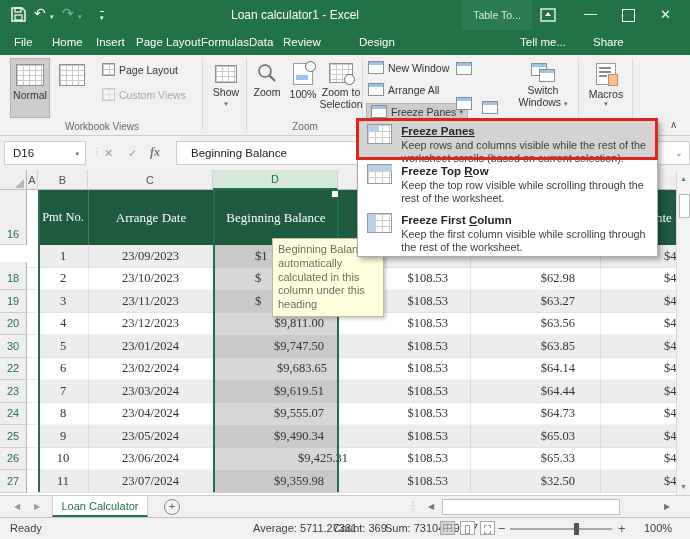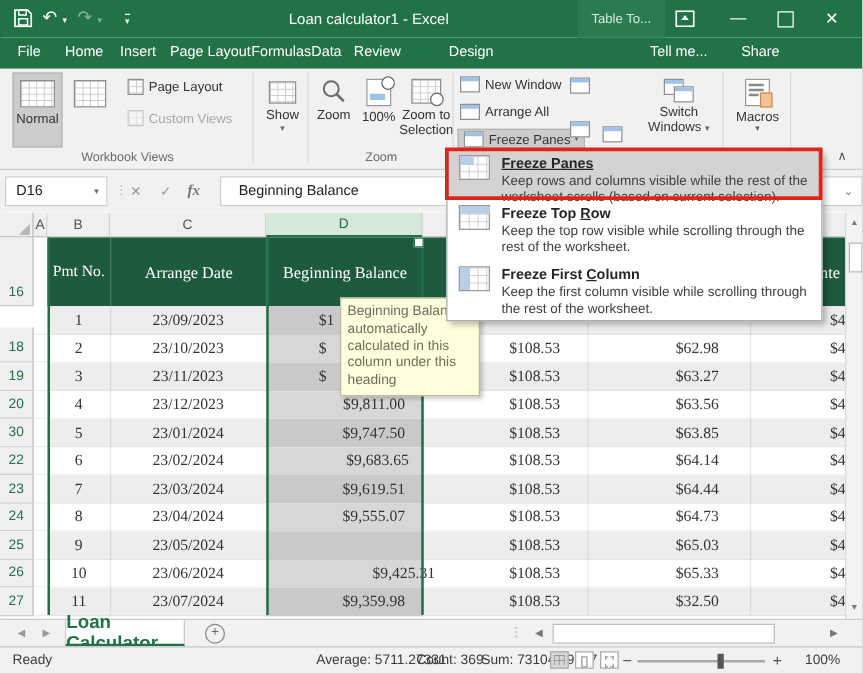--- a/index.html
+++ b/index.html
@@ -60,21 +60,21 @@
   #fm-redbox{left:356px;top:118px;width:302px;height:42px;border:3px solid #e0241b;box-sizing:border-box;z-index:11;pointer-events:none;}
   
   #tooltip{left:272px;top:238px;width:112px;background:#ffffdd;border:1px solid #bdbd9a;box-sizing:border-box;
      padding:4px 5px;font-size:11px;line-height:1.25;color:#6e6e5e;z-index:6;box-shadow:2px 2px 3px rgba(0,0,0,.2);}
   
   #vscroll{left:676px;top:170px;width:14px;height:325px;background:#f3f3f3;border-left:1px solid #d9d9d9;box-sizing:border-box;}
   .scr{color:#777;font-size:7px;text-align:center;}
   #sheettabs{left:0;top:495px;width:690px;height:22px;background:#f1f1f1;border-top:1px solid #cccccc;box-sizing:border-box;}
   #stab{left:52px;top:0;width:96px;height:21px;background:#fff;border-left:1px solid #cdcdcd;border-right:1px solid #cdcdcd;
         border-bottom:2px solid #217346;box-sizing:border-box;display:flex;align-items:center;justify-content:center;
-        color:#217346;font-weight:bold;font-size:15px;}
+        color:#217346;font-weight:normal;font-size:11px;}
   #statusbar{left:0;top:517px;width:690px;height:22px;background:#f1f1f1;border-top:1px solid #c6c6c6;box-sizing:border-box;font-size:11px;color:#3c3c3c;}
   .sb-ic{position:absolute;top:3px;width:15px;height:14px;border:1px solid #a9a9a9;background:#fff;box-sizing:border-box;}
   .u{text-decoration:underline;}
 </style>
 </head>
 <body>
 
 <div id="app">
 
   <div id="titlebar" class="abs">
@@ -326,20 +326,21 @@
       <div class="cell" style="left: 213px; top: 232.5px; width: 125px; height: 22.5px; justify-content: flex-end; padding-right: 14px; box-sizing: border-box;">$9,555.07</div>
       <div class="cell" style="left: 338px; top: 232.5px; width: 132px; height: 22.5px; justify-content: flex-end; padding-right: 22px; box-sizing: border-box;">$108.53</div>
       <div class="cell" style="left: 470px; top: 232.5px; width: 130px; height: 22.5px; justify-content: flex-end; padding-right: 25px; box-sizing: border-box;">$64.73</div>
       <div class="cell" style="left: 600px; top: 232.5px; width: 120px; height: 22.5px; padding-left: 64px; box-sizing: border-box;">$4</div>
       <div class="rowhdr" style="top: 255px; height: 22.5px;">25</div>
       <div class="" style="position: absolute; left: 27px; top: 255px; width: 11px; height: 22.5px; background: rgb(255, 255, 255); border-bottom: 1px solid rgb(236, 236, 236); box-sizing: border-box;"></div>
       <div class="" style="position: absolute; left: 38px; top: 255px; width: 638px; height: 22.5px; background: rgb(237, 237, 237); border-bottom: 1px solid rgba(0, 0, 0, 0.04); box-sizing: border-box;"></div>
       <div class="" style="position: absolute; left: 213px; top: 255px; width: 125px; height: 22.5px; background: rgb(201, 201, 201);"></div>
       <div class="cell" style="left: 38px; top: 255px; width: 50px; height: 22.5px; justify-content: center;">9</div>
       <div class="cell" style="left: 88px; top: 255px; width: 125px; height: 22.5px; justify-content: center;">23/05/2024</div>
+      <div class="cell" style="left: 213px; top: 255px; width: 125px; height: 22.5px; justify-content: flex-end; padding-right: 14px; box-sizing: border-box;">$9,490.34</div>
       <div class="cell" style="left: 338px; top: 255px; width: 132px; height: 22.5px; justify-content: flex-end; padding-right: 22px; box-sizing: border-box;">$108.53</div>
       <div class="cell" style="left: 470px; top: 255px; width: 130px; height: 22.5px; justify-content: flex-end; padding-right: 25px; box-sizing: border-box;">$65.03</div>
       <div class="cell" style="left: 600px; top: 255px; width: 120px; height: 22.5px; padding-left: 64px; box-sizing: border-box;">$4</div>
       <div class="rowhdr" style="top: 277.5px; height: 22.5px;">26</div>
       <div class="" style="position: absolute; left: 27px; top: 277.5px; width: 11px; height: 22.5px; background: rgb(255, 255, 255); border-bottom: 1px solid rgb(236, 236, 236); box-sizing: border-box;"></div>
       <div class="" style="position: absolute; left: 38px; top: 277.5px; width: 638px; height: 22.5px; background: rgb(255, 255, 255); border-bottom: 1px solid rgba(0, 0, 0, 0.04); box-sizing: border-box;"></div>
       <div class="" style="position: absolute; left: 213px; top: 277.5px; width: 125px; height: 22.5px; background: rgb(215, 215, 215);"></div>
       <div class="cell" style="left: 38px; top: 277.5px; width: 50px; height: 22.5px; justify-content: center;">10</div>
       <div class="cell" style="left: 88px; top: 277.5px; width: 125px; height: 22.5px; justify-content: center;">23/06/2024</div>
       <div class="cell" style="left: 213px; top: 277.5px; width: 125px; height: 22.5px; justify-content: flex-end; padding-right: 14px; box-sizing: border-box; margin-left: 24px;">$9,425.31</div>

